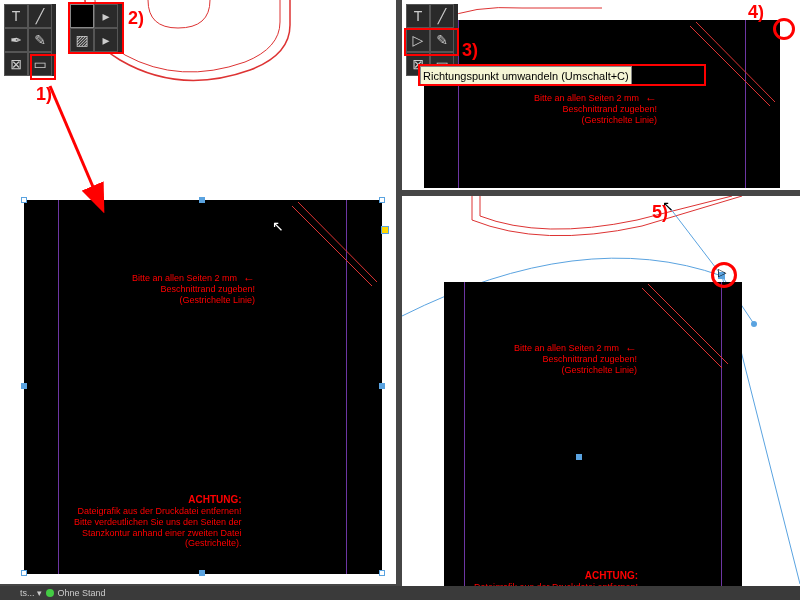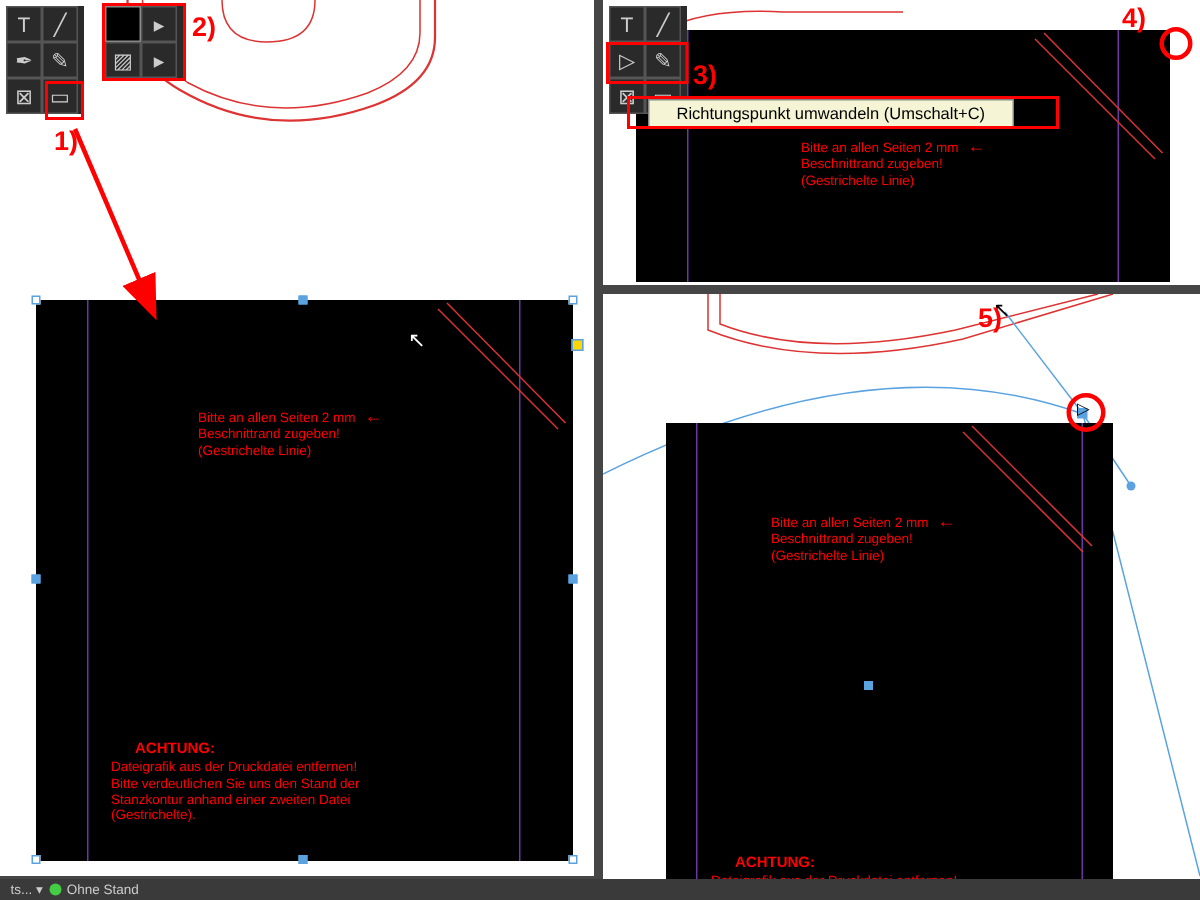--- a/index.html
+++ b/index.html
@@ -12,36 +12,36 @@
   .tool { width: 24px; height: 24px; display: flex; align-items: center; justify-content: center; color: #ccc; font-size: 14px; }
   .tool.ico { border: 1px solid #555; }
   
   .redbox { position: absolute; border: 2px solid #ff0000; pointer-events: none; }
   .redcircle { position: absolute; border: 3px solid #ff0000; border-radius: 50%; pointer-events: none; }
   
   .label { position: absolute; color: #ff0000; font-size: 18px; font-weight: bold; }
   
   .arrow { position: absolute; }
   
-  .redtext { color: #ff0000; font-size: 9px; line-height: 1.2; position: absolute; }
+  .redtext { color: #ff0000; font-size: 9px; line-height: 1.2; position: absolute; text-align: right; }
   .warn { font-size: 10px; font-weight: bold; color: #ff0000; margin-left: 16px; }
   .redarrow-s { color: #ff0000; position: absolute; font-size: 12px; }
   
-  .tooltip { position: absolute; background: #f5f5d5; border: 1px solid #888; padding: 3px 18px; font-size: 11px; white-space: nowrap; margin-left: 12px; }
+  .tooltip { position: absolute; background: #f5f5d5; border: 1px solid #888; padding: 3px 2px; font-size: 11px; white-space: nowrap; }
   
   .guide-v { position: absolute; width: 1px; background: #8844cc; top: 0; bottom: 0; opacity: 0.8; }
   
   .cursor { position: absolute; color: #fff; font-size: 14px; }
   .cursor-b { position: absolute; color: #000; font-size: 14px; }
   
   .handle { position: absolute; width: 6px; height: 6px; background: #fff; border: 1px solid #5aa3e0; }
   .handle.mid { background: #5aa3e0; }
   .handle.yellow { background: #ffd700; width: 8px; height: 8px; }
   
-  .status { position: absolute; bottom: 0; left: 0; right: 0; height: 14px; background: #3a3a3a; display: flex; align-items: center; padding: 0 7px; font-size: 9px; color: #ccc; }
+  .status { position: absolute; bottom: 0; left: 0; right: 0; height: 14px; background: #3a3a3a; display: flex; align-items: center; padding: 0 20px; font-size: 9px; color: #ccc; }
   .dot-green { width: 8px; height: 8px; background: #4c4; border-radius: 50%; margin: 0 4px; }
   
   svg.diagline { position: absolute; pointer-events: none; }
 </style>
 </head>
 <body>
 
 <div class="panel" style="left:0; top:0; width:396px; height:584px;">
 
   <svg style="position:absolute; left:0; top:0; width:396px; height:200px;">
@@ -61,21 +61,21 @@
 
     <div class="redtext" style="left:108px; top:70px;">
       <div><span>Bitte an allen Seiten 2 mm</span><span class="redarrow-s" style="position:relative; margin-left:6px;">←</span></div>
       <div>Beschnittrand zugeben!</div>
       <div>(Gestrichelte Linie)</div>
     </div>
 
     <div class="redtext" style="left:50px; top:294px;">
       <div class="warn">ACHTUNG:</div>
       <div>Dateigrafik aus der Druckdatei entfernen!</div>
-      <div>Bitte verdeutlichen Sie uns den Stand der</div>
+      <div>Bitte verdeutlichen Sie uns den Seiten der</div>
       <div>Stanzkontur anhand einer zweiten Datei</div>
       <div>(Gestrichelte).</div>
     </div>
 
     <span class="cursor" style="left:248px; top:18px;">↖</span>
   </div>
 
   <div class="handle" style="left:21px; top:197px;"></div>
   <div class="handle mid" style="left:199px; top:197px;"></div>
   <div class="handle" style="left:379px; top:197px;"></div>

